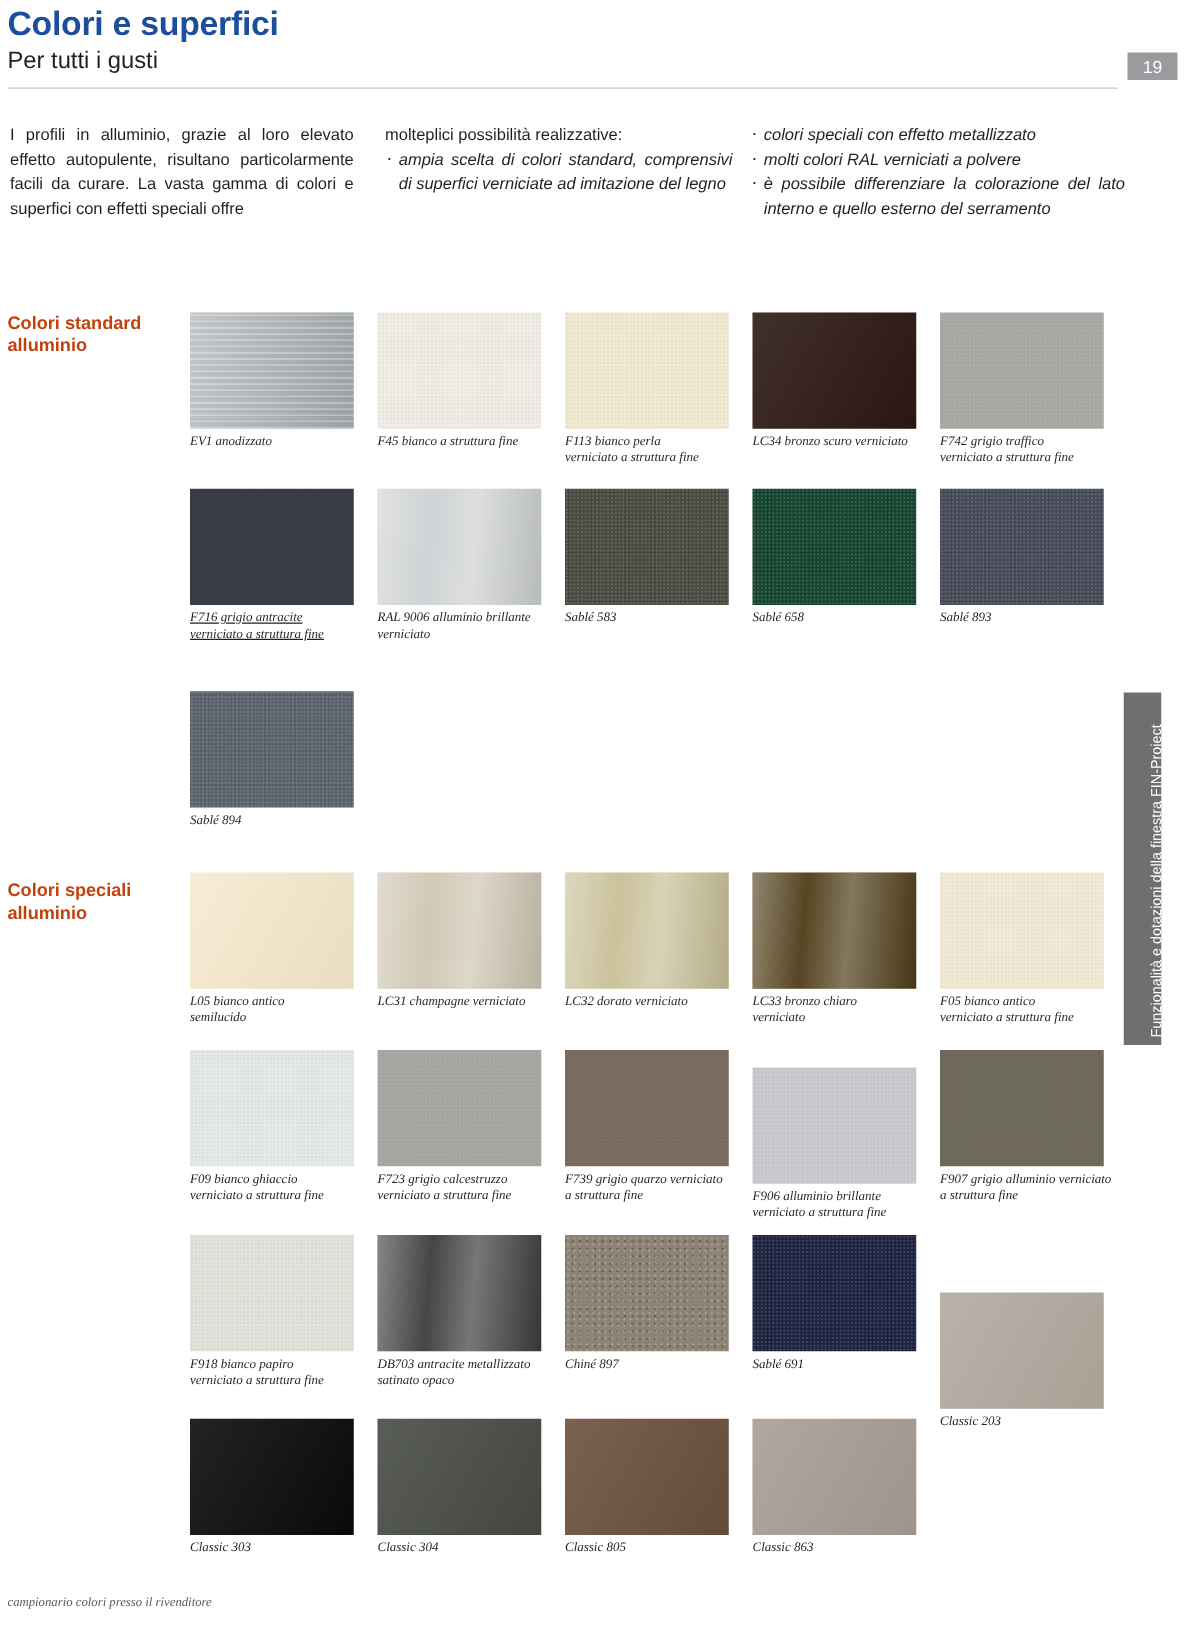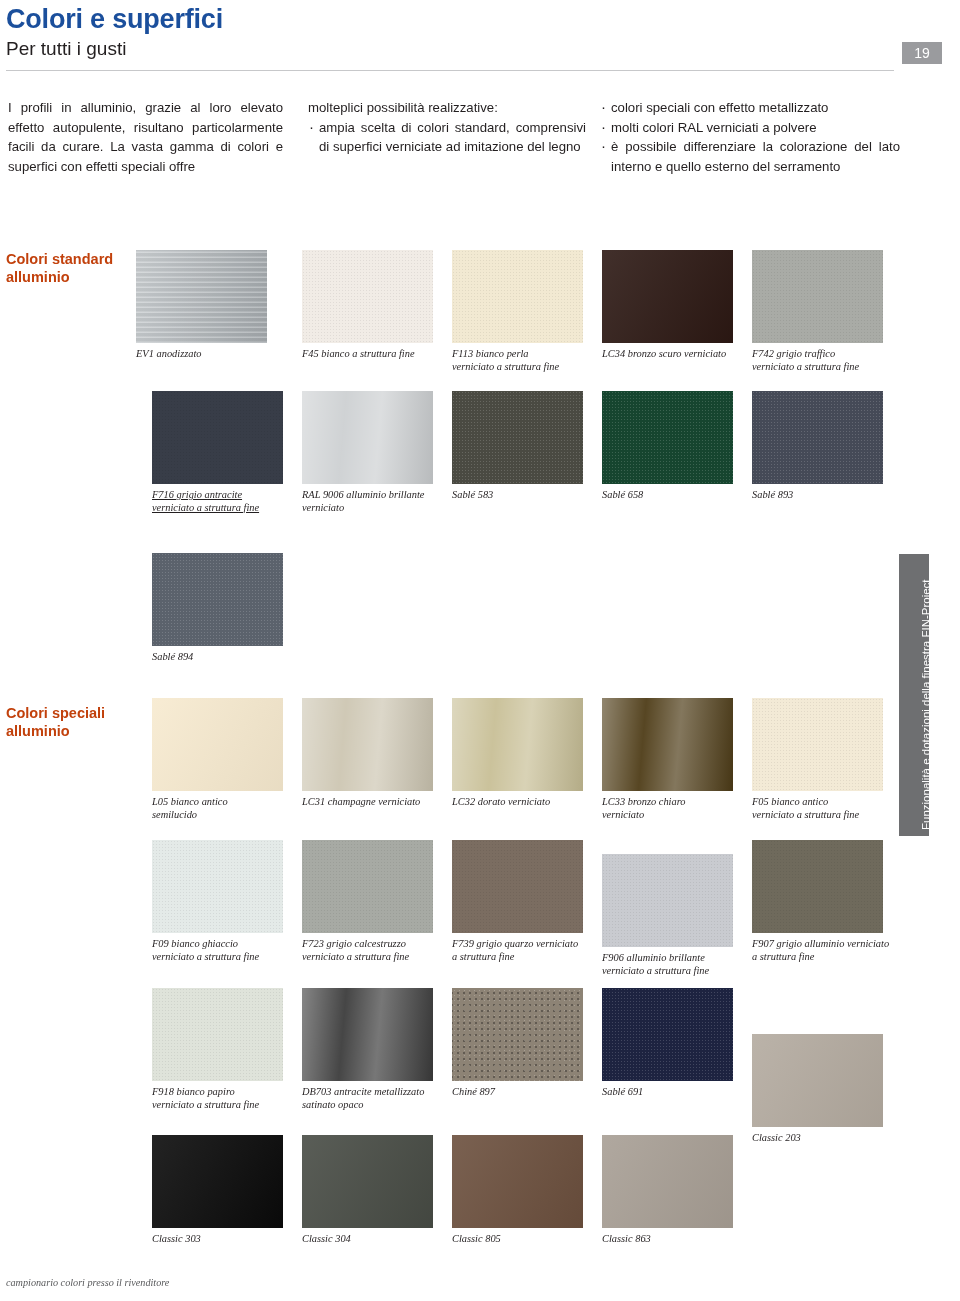--- a/index.html
+++ b/index.html
@@ -30,21 +30,21 @@
     position:absolute;left:902px;top:42px;width:40px;height:22px;
     background:#9a9b9e;color:#ffffff;font-size:14px;
     display:flex;align-items:center;justify-content:center;
   }
 
   
   .intro{position:absolute;top:98px;font-size:13.2px;line-height:19.5px;color:#231f20;}
   .col1{left:8px;width:275px;text-align:justify;}
   .col2{left:308px;width:278px;}
   .col3{left:600px;width:300px;}
-  .bullets{list-style:none;margin:0;padding:0;}
+  .bullets{list-style:none;margin:0;padding:0;font-style:italic;}
   .bullets li{position:relative;padding-left:11px;text-align:justify;}
   .bullets li:before{content:"\00B7";position:absolute;left:1px;top:-1px;font-size:15px;}
   .plain{margin:0;padding:0;}
 
   
   .sect{
     position:absolute;left:6px;font-size:14.5px;font-weight:bold;line-height:18px;color:#c2410c;
   }
   .sect-standard{top:250px;}
   .sect-speciali{top:704px;}
@@ -113,21 +113,21 @@
     <div>Colori standard</div>
     <div>alluminio</div>
   </div>
 
   <div class="sect sect-speciali">
     <div>Colori speciali</div>
     <div>alluminio</div>
   </div>
 
   <div id="swatch-grid">
-      <div class="sw" style="left: 136px; top: 250px;">
+      <div class="sw" style="left: 152px; top: 250px;">
         <div class="chip" style="background:#b6bcc0;background-image:repeating-linear-gradient(0deg,rgba(255,255,255,.22) 0px,rgba(255,255,255,.22) 1px,rgba(0,0,0,.05) 2px,rgba(0,0,0,.05) 5px),linear-gradient(100deg,rgba(255,255,255,.30),rgba(0,0,0,.10));width:131px;height:93px;"></div>
         <div class="cap">
           <div>EV1 anodizzato</div>
         </div>
       </div>
       <div class="sw" style="left: 302px; top: 250px;">
         <div class="chip" style="background:#f1ece6;background-image:radial-gradient(rgba(0,0,0,.07) 0.5px,transparent 0.6px);background-size:3px 3px;width:131px;height:93px;"></div>
         <div class="cap">
           <div>F45 bianco a struttura fine</div>
         </div>

